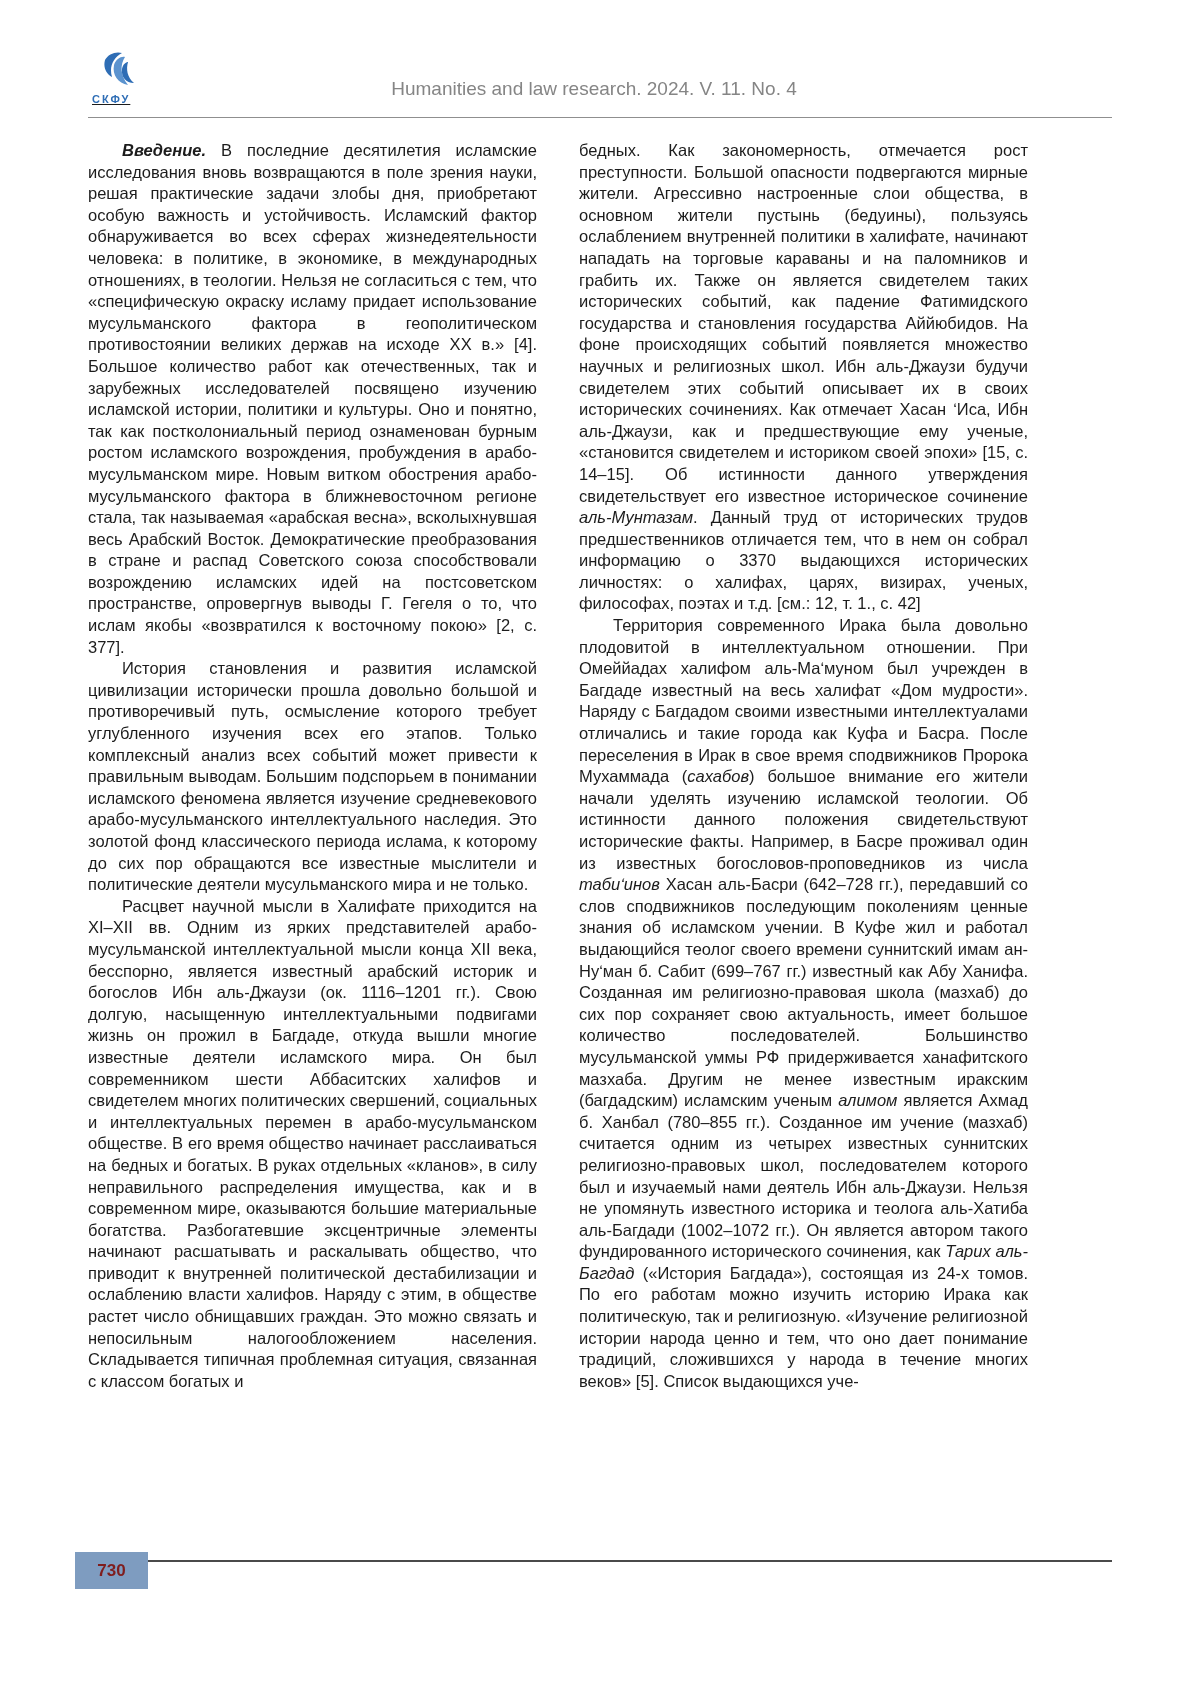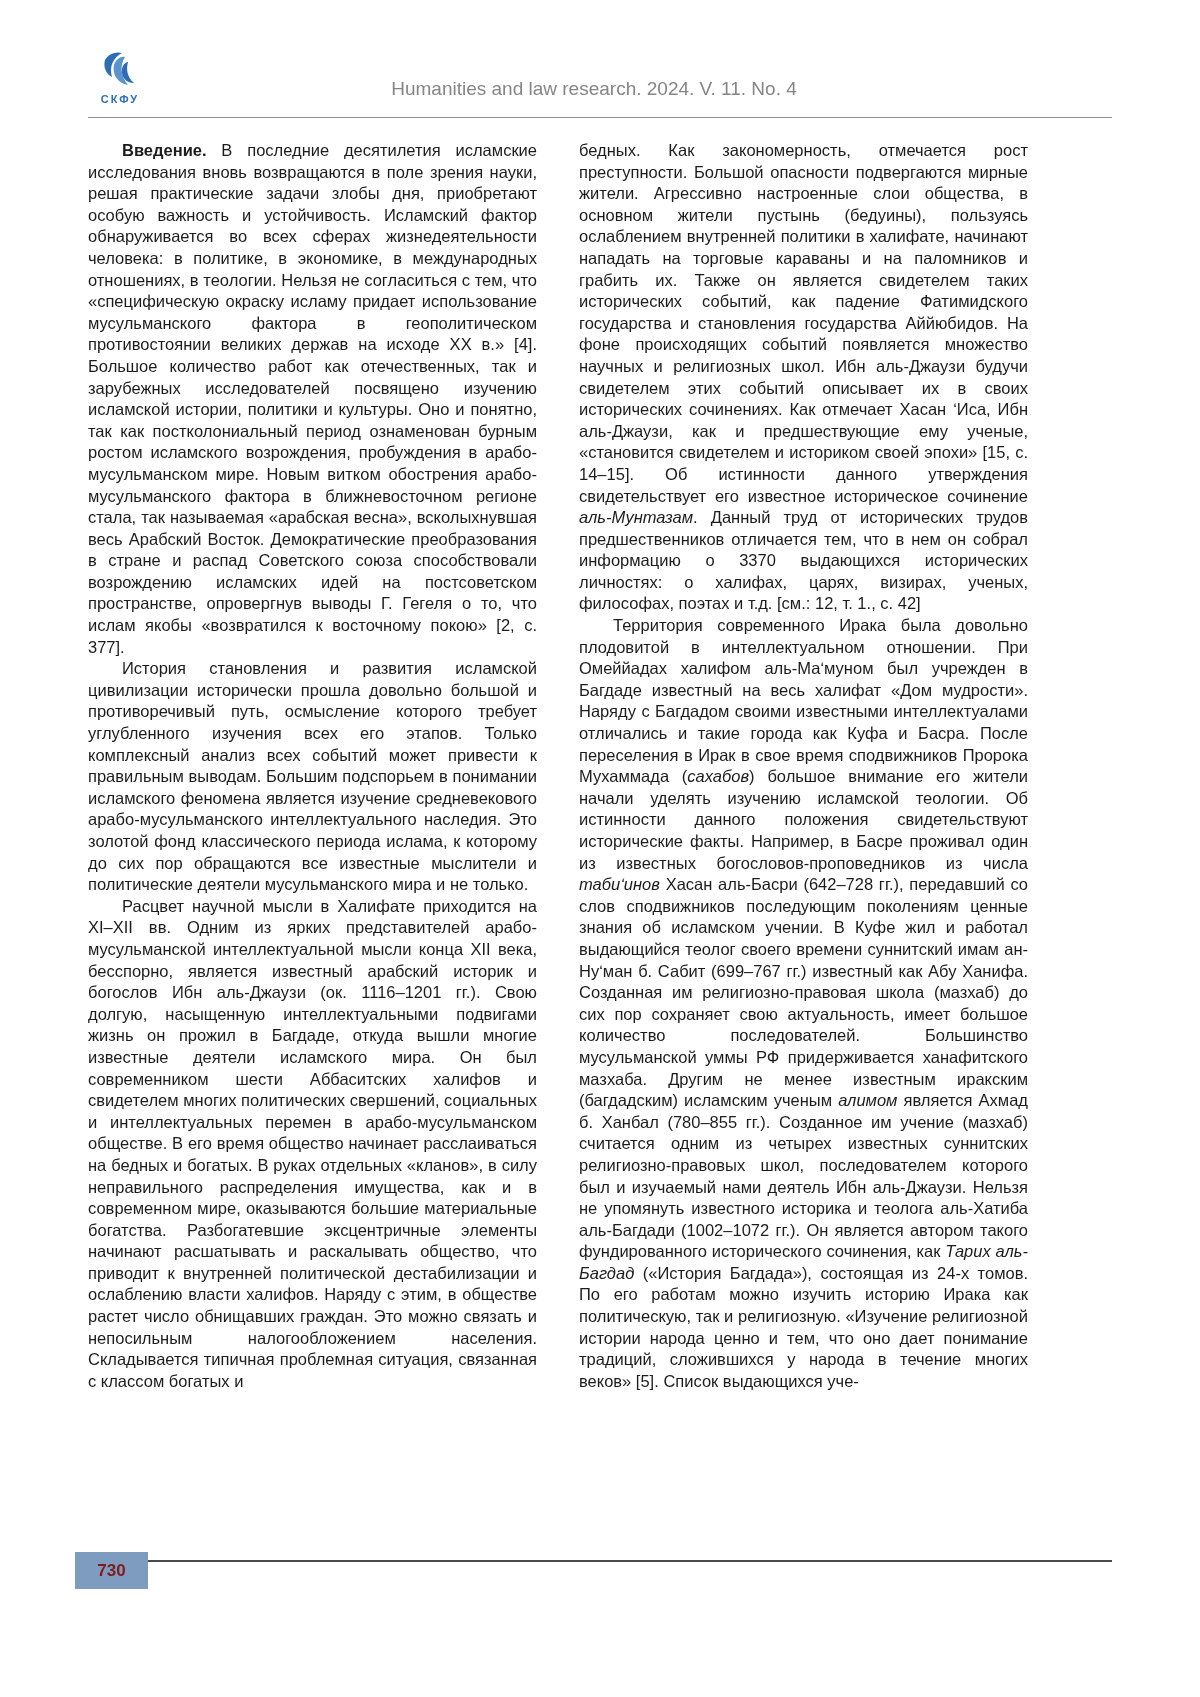--- a/index.html
+++ b/index.html
@@ -12,21 +12,22 @@
     font-family: "Liberation Sans", sans-serif;
     color: #1c1c1c;
   }
 
   
   .logo {
     position: absolute;
     left: 92px;
     top: 52px;
     width: 56px;
-    text-align: center;
+    text-align: left;
+    text-decoration: underline;
   }
   .logo svg { display: block; margin: 0 auto; }
   .logo-text {
     margin-top: 1px;
     font-size: 11px;
     font-weight: bold;
     letter-spacing: 2px;
     color: #2e6db5;
   }
   .journal-title {
@@ -59,21 +60,21 @@
   .para {
     margin: 0;
     font-size: 16.5px;
     line-height: 21.6px;
     text-align: justify;
     text-indent: 34px;
     -webkit-hyphens: auto;
     hyphens: auto;
   }
   .para.no-indent { text-indent: 0; }
-  .b { font-weight: bold; }
+  .b { font-weight: bold; font-style: italic; }
   .i { font-style: italic; margin-top: 24px; }
 
   
   .page-number {
     position: absolute;
     left: 75px;
     top: 1552px;
     width: 73px;
     height: 37px;
     background: #7e9cc0;

